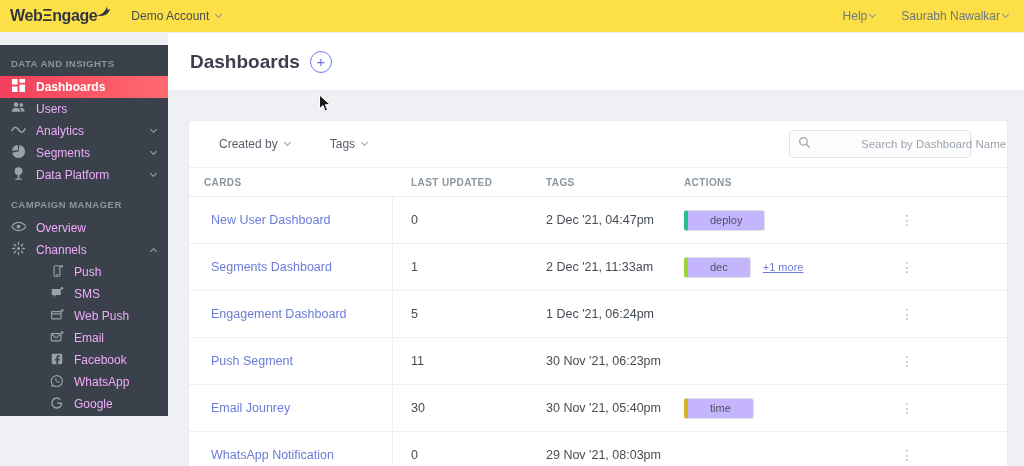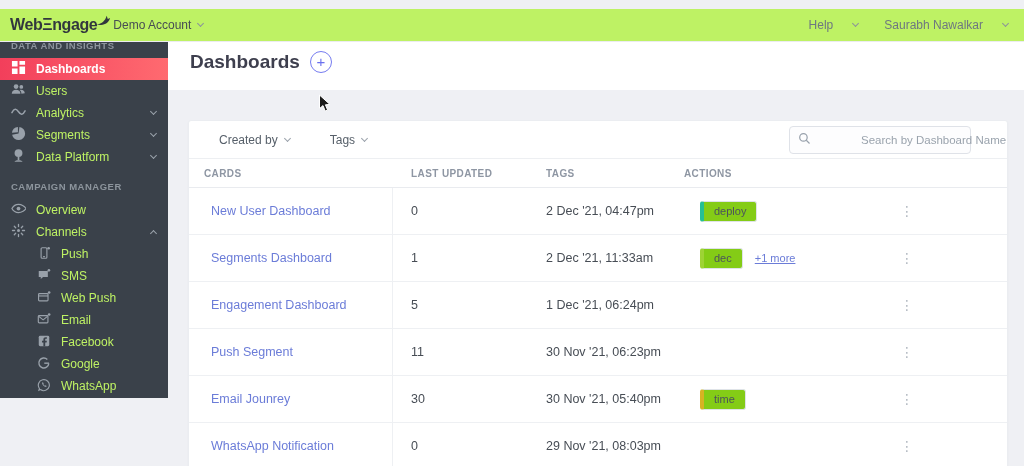--- a/index.html
+++ b/index.html
@@ -1,88 +1,88 @@
 <!DOCTYPE html>
 <html><head>
 <meta charset="utf-8">
 <style>
   * { margin:0; padding:0; box-sizing:border-box; }
   html,body { width:1024px; height:466px; overflow:hidden;
     font-family:"Liberation Sans","DejaVu Sans",sans-serif; background:#eff0f4; }
 
   
-  .topbar { position:absolute; top:9px; left:0; width:1024px; height:33px;
-    background:#bef264; border-bottom:1px solid #ebecf0; display:flex; align-items:center; z-index:5; }
+  .topbar { position:absolute; top:0; left:0; width:1024px; height:33px;
+    background:#fde047; border-bottom:1px solid #ebecf0; display:flex; align-items:center; z-index:5; }
   .brand { display:flex; align-items:flex-end; margin-left:10px; position:relative; }
   .brand-text { font-size:16px; font-weight:700; color:#32373e; letter-spacing:-0.4px; }
   .brand-dart { position:absolute; right:-14px; top:-4px; color:#32373e; }
-  .account { display:flex; align-items:center; gap:7px; margin-left:16px;
+  .account { display:flex; align-items:center; gap:7px; margin-left:34px;
     font-size:12px; color:#474d54; cursor:pointer; }
   .topbar-right { margin-left:auto; display:flex; align-items:center; gap:26px;
     margin-right:16px; font-size:12px; color:#6e7780; }
-  .tb-item { display:flex; align-items:center; gap:20px; cursor:pointer;text-align:right; }
+  .tb-item { display:flex; align-items:center; gap:3px; cursor:pointer;text-align:right; }
 
   .chev { display:inline-block; width:5px; height:5px;
     border-right:1.4px solid #8b929b; border-bottom:1.4px solid #8b929b;
     transform:rotate(45deg); margin-top:-3px; }
   .chev.up { transform:rotate(-135deg); margin-top:3px; }
   .chev.dim { border-color:#9aa2ab; }
 
   
-  .sidebar { position:absolute; top:27px; left:0; width:168px; height:371px;
+  .sidebar { position:absolute; top:45px; left:0; width:168px; height:371px;
     background:#3a414a; overflow:hidden; }
   .sec-title { padding:13px 12px 7px 11px; font-size:9.5px; font-weight:700;
     letter-spacing:.5px; color:#8d959d; }
   .side-item { display:flex; align-items:center; height:22px; padding:0 12px 0 11px;
-    color:#bef264; font-size:12px; cursor:pointer; gap:10px; }
+    color:#f0abfc; font-size:12px; cursor:pointer; gap:10px; }
   .side-item .si { flex:0 0 15px; color:#99a1aa; }
   .side-item.active { background:linear-gradient(90deg,#f23f5b 0%,#ff6a70 100%);
     color:#ffffff; font-weight:700; }
   .side-item.active .si { color:#ffffff; }
   .side-item .lbl { flex:1 1 auto; white-space:nowrap; }
-  .sub-item { padding-left:37px; }
+  .sub-item { padding-left:37px;margin-left:13px; }
   .sub-item .si { flex:0 0 14px; }
   .group-gap { height:8px; }
   .si { display:inline-block; }
 
   
   .main { position:absolute; top:33px; left:168px; width:856px; height:433px; }
   .title-band { height:57px; background:#ffffff; display:flex; align-items:center; padding-left:22px; }
   .page-title { font-size:19px; font-weight:700; color:#3e3f4e; }
   .add-btn { width:22px; height:22px; border-radius:50%; border:1.4px solid #767cf0;
     color:#6a70ee; font-size:15px; line-height:19px; text-align:center; margin-left:10px;
     cursor:pointer; background:#fff; }
 
   .card { position:absolute; left:20px; top:87px; width:820px; height:360px;
     background:#ffffff; border:1px solid #ebedf1; border-radius:3px;
     box-shadow:0 1px 2px rgba(40,45,60,.04); }
 
-  .filter-row { height:38px; display:flex; align-items:center; padding:0 36px 0 30px;
+  .filter-row { height:47px; display:flex; align-items:center; padding:0 36px 0 30px;
     border-bottom:1px solid #edeff2; }
   .filter { display:flex; align-items:center; gap:7px; font-size:12px; color:#565f69; cursor:pointer; }
   .filter + .filter { margin-left:40px; }
   .search-box { margin-left:auto; width:182px; height:28px; border:1px solid #dfe2e8;
     border-radius:4px; background:#fdfdfe; display:flex; align-items:center; padding:0 8px; gap:6px; }
   .search-box input { border:none; outline:none; background:transparent; flex:1;
     font-size:11.5px; color:#444; font-family:inherit;margin-left:44px; }
   .search-box input::placeholder { color:#9aa3ad; }
 
   .thead, .trow { display:grid; grid-template-columns:204px 135px 138px 212px 1fr; align-items:center; }
   .thead { height:29px; border-bottom:1px solid #e9ebef; }
   .th { font-size:10px; font-weight:700; letter-spacing:.4px; color:#8e96a3; padding-left:18px; }
   .th:first-child { padding-left:15px; }
   .trow { height:47px; border-bottom:1px solid #eef0f3; }
   .td { font-size:12.5px; color:#474d55; padding-left:18px; }
   .td.name-cell { padding-left:22px; align-self:stretch; display:flex; align-items:center;
     border-right:1px solid #eef0f3; }
   .dash-link { color:#6b7cd8; text-decoration:none; cursor:pointer; }
   .tags-cell { display:flex; align-items:center; gap:12px; }
-  .tag-pill { display:inline-flex; align-items:center; height:21px; background:#84cc16;
+  .tag-pill { display:inline-flex; align-items:center; height:21px; background:#c4b5fd;
     border:1px solid #dfe3e8; border-left:4px solid #26bf94; border-radius:3px;
-    padding:0 10px; font-size:11px; color:#4c535c;margin-left:16px; }
+    padding:0 22px; font-size:11px; color:#4c535c; }
   .more-link { font-size:11px; color:#6b7cd8; text-decoration:underline; cursor:pointer; }
   .kebab { color:#b3bac2; font-size:14px; letter-spacing:0; cursor:pointer;
     padding-left:22px; line-height:10px; }
 
   .cursor { position:absolute; left:318px; top:94px; z-index:9; pointer-events:none; }
 </style>
 </head>
 <body>
 
 <div class="topbar">
@@ -205,32 +205,32 @@
     <span class="lbl">Email</span>
   </div>
   <div class="side-item sub-item">
     <span class="si"><svg width="14" height="14" viewBox="0 0 16 16">
           <rect x="2" y="2" width="12" height="12" rx="1.6" fill="currentColor"></rect>
           <path d="M9.4 14V9.6H11l.3-1.9H9.4V6.4c0-.6.2-1 1-1h.9V3.7c-.3 0-.8-.1-1.4-.1-1.6 0-2.6 1-2.6 2.6v1.5H5.7v1.9h1.6V14z" fill="#3a414a"></path>
         </svg></span>
     <span class="lbl">Facebook</span>
   </div>
   <div class="side-item sub-item">
+    <span class="si"><svg width="14" height="14" viewBox="0 0 16 16" fill="none" stroke="currentColor" stroke-width="1.3">
+          <path d="M4 13.2A6.3 6.3 0 1 0 2.8 12L2.2 14z"></path>
+          <path d="M5.6 5.3c.4 2.3 2.1 4.3 4.7 5l.8-1.1-1.5-.9-.6.5C8.2 8.3 7.5 7.6 7.2 6.8l.5-.5-.9-1.5z" fill="currentColor" stroke="none"></path>
+        </svg></span>
+    <span class="lbl">WhatsApp</span>
+  </div>
+  <div class="side-item sub-item">
     <span class="si"><svg width="14" height="14" viewBox="0 0 16 16" fill="none" stroke="currentColor" stroke-width="1.6">
           <path d="M13.5 8.6A5.7 5.7 0 1 1 11.8 3.9"></path>
           <path d="M8.3 8.2h5.4"></path>
         </svg></span>
     <span class="lbl">Google</span>
-  </div>
-  <div class="side-item sub-item">
-    <span class="si"><svg width="14" height="14" viewBox="0 0 16 16" fill="none" stroke="currentColor" stroke-width="1.3">
-          <path d="M4 13.2A6.3 6.3 0 1 0 2.8 12L2.2 14z"></path>
-          <path d="M5.6 5.3c.4 2.3 2.1 4.3 4.7 5l.8-1.1-1.5-.9-.6.5C8.2 8.3 7.5 7.6 7.2 6.8l.5-.5-.9-1.5z" fill="currentColor" stroke="none"></path>
-        </svg></span>
-    <span class="lbl">WhatsApp</span>
   </div>
 
   <div class="group-gap"></div>
 
   <div class="side-item">
     <span class="si"><svg width="15" height="15" viewBox="0 0 16 16" fill="currentColor">
           <path d="M8 1.2c1.7 1.3 2.6 3.4 2.3 5.8l-.4 2.5H6.1l-.4-2.5C5.4 4.6 6.3 2.5 8 1.2z"></path>
           <path d="M5.6 7.4L3.6 9.9l2 .2zM10.4 7.4l2 2.5-2 .2z"></path>
           <path d="M7.1 10.4h1.8L8 13.6z"></path>
         </svg></span>

